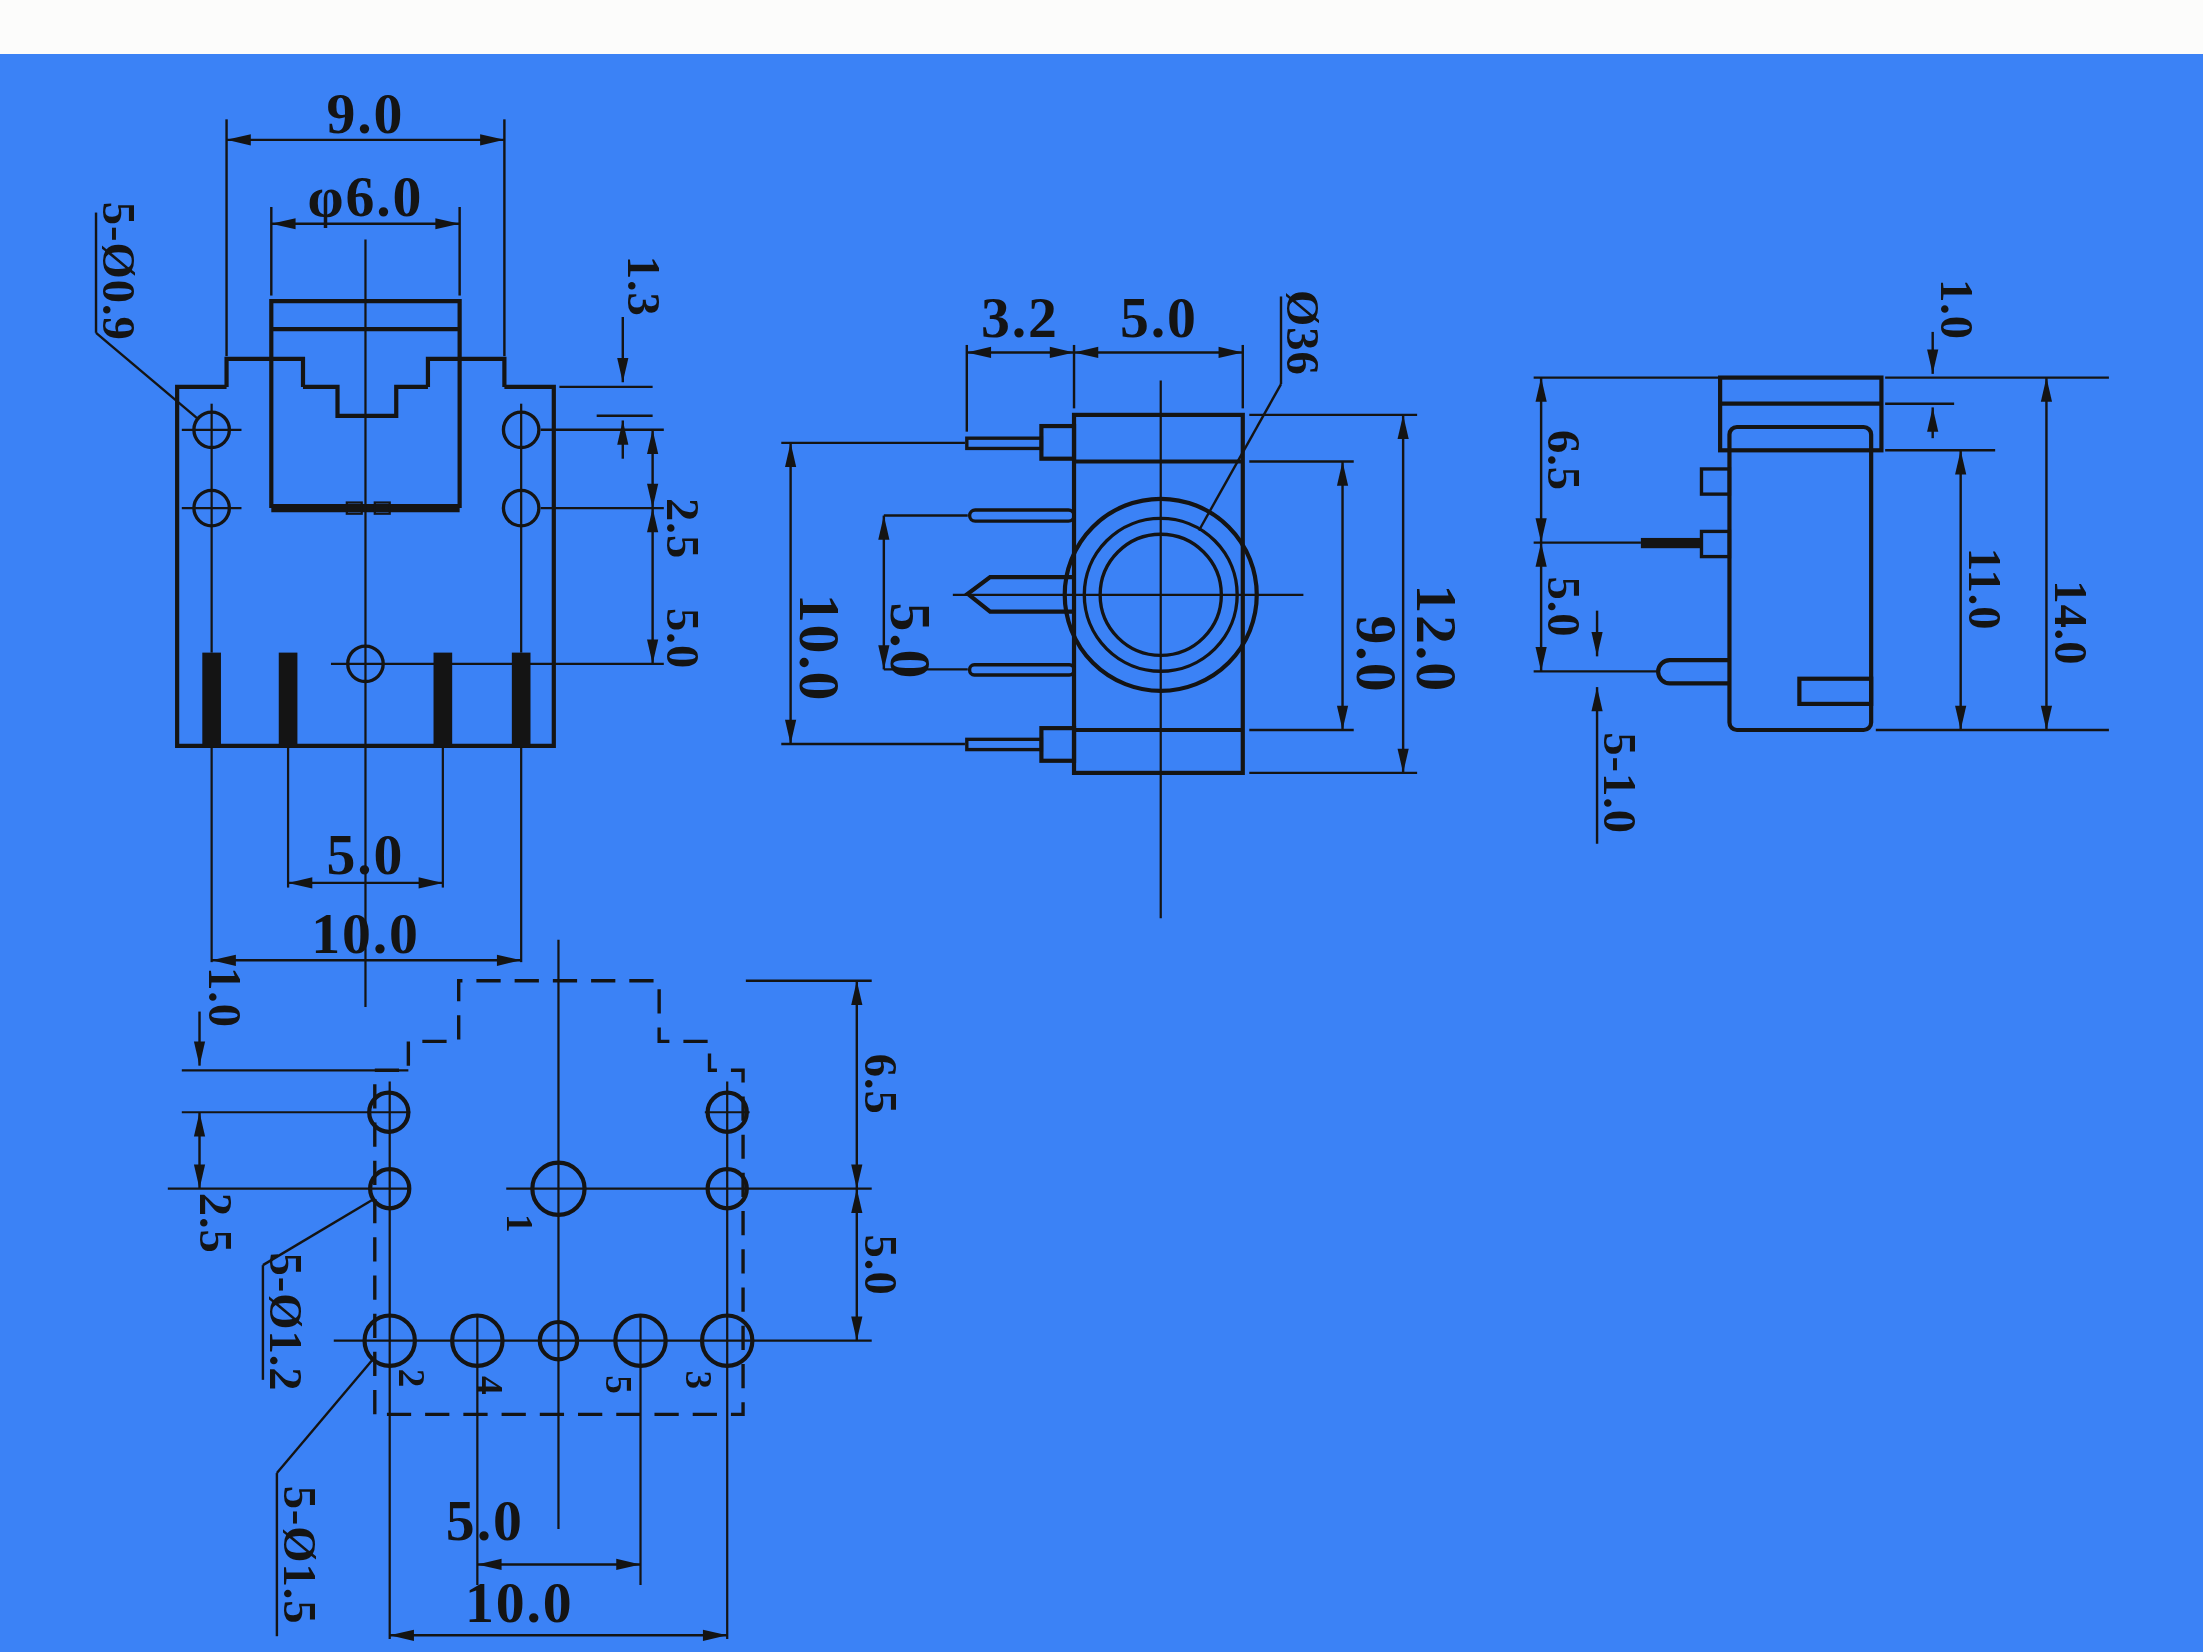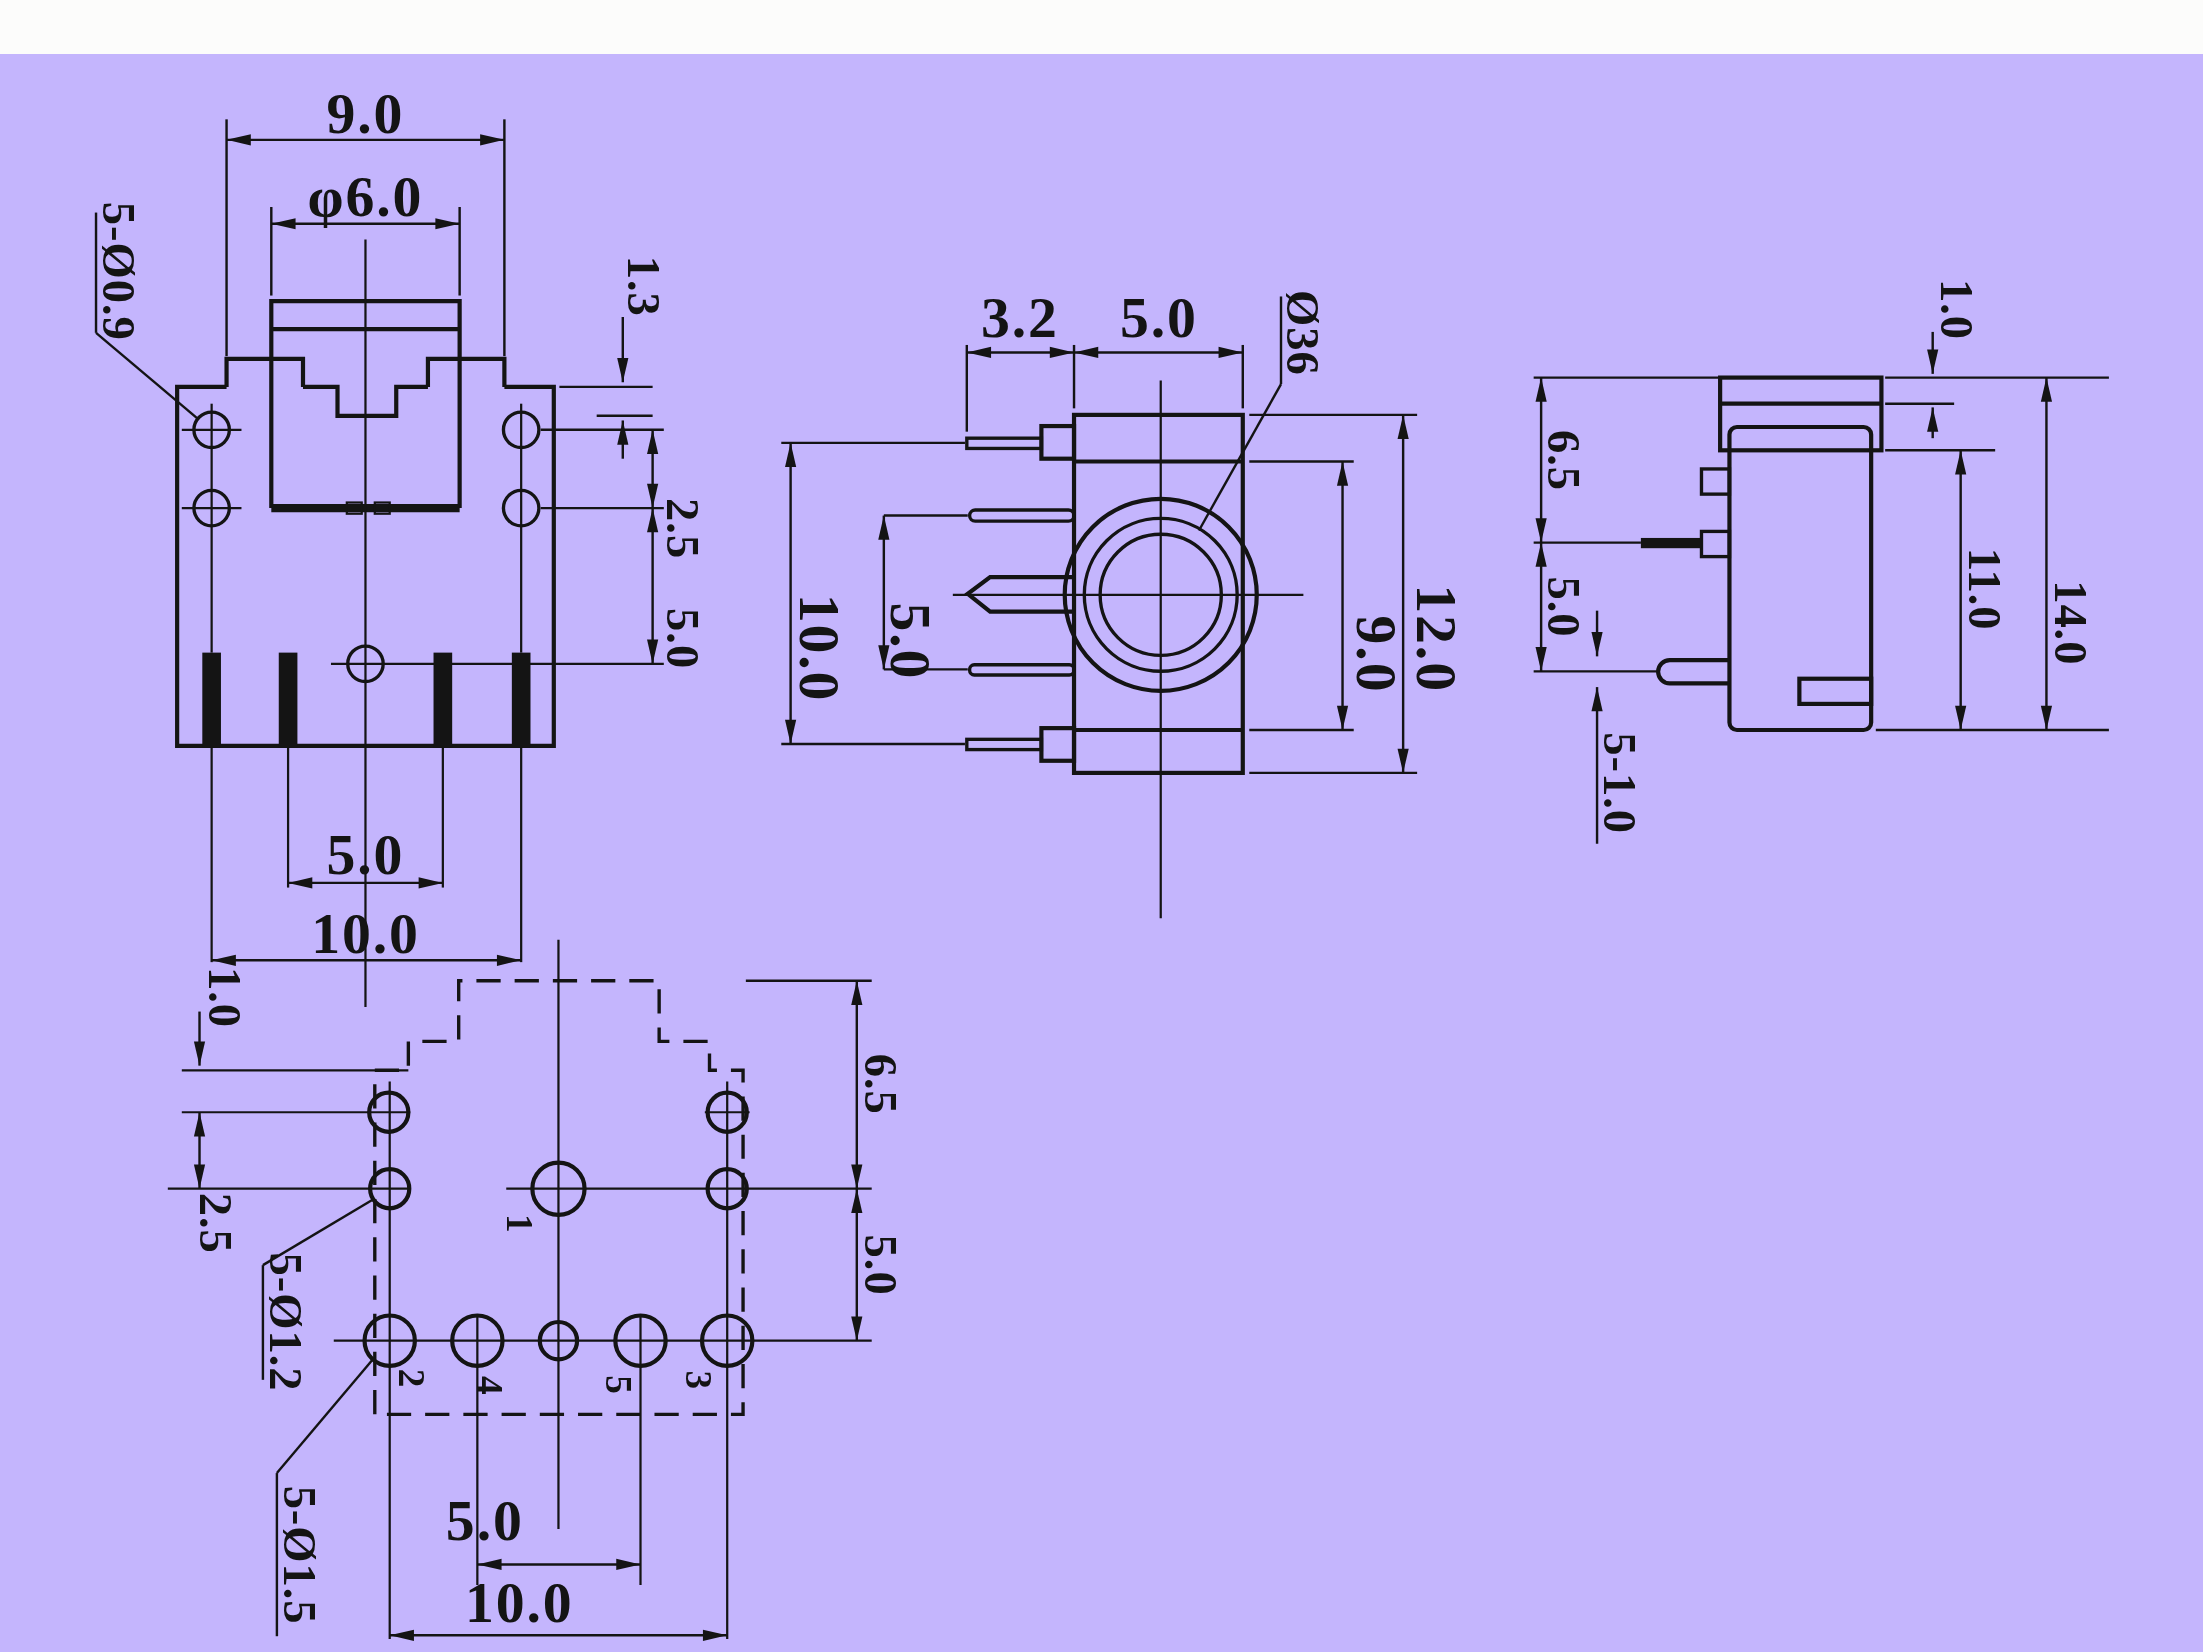--- a/index.html
+++ b/index.html
@@ -1,17 +1,17 @@
 <!DOCTYPE html>
 <html style="font-size:15px"><head>
 <meta charset="utf-8">
 <style>
   html,body{margin:0;padding:0;}
   body{background:#ddd;}
-  .stage{position:relative;width:2204px;height:1653px;background:#c4b5fd;overflow:hidden;
+  .stage{position:relative;width:2204px;height:1653px;background:#3b82f6;overflow:hidden;
          font-family:"Liberation Serif", serif;}
   .stage .topband{position:absolute;left:0;top:0;width:100%;height:54px;background:#fcfcfb;}
   svg{position:absolute;left:0;top:0;}
   
   .o4{stroke:#141414;stroke-width:4.5;fill:none;stroke-linejoin:miter;}
   .o3{stroke:#141414;stroke-width:3.6;fill:none;}
   .thk{stroke:#141414;stroke-width:9;fill:none;}
   .thin{stroke:#141414;stroke-width:2.4;fill:none;}
   .dim{stroke:#141414;stroke-width:2.6;fill:none;}
   .dash{stroke:#141414;stroke-width:3.6;fill:none;stroke-dasharray:26 15;}

